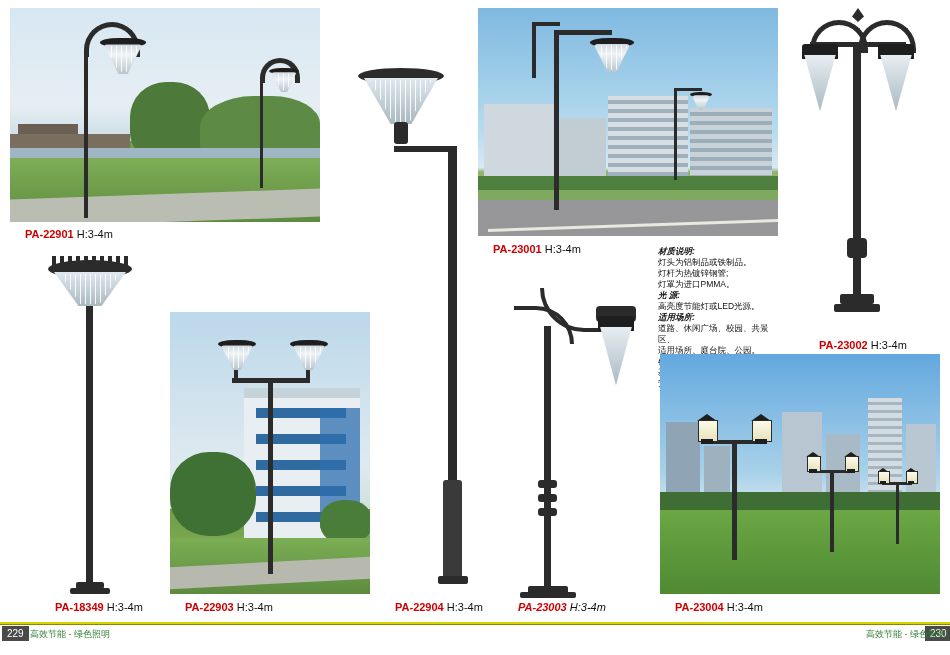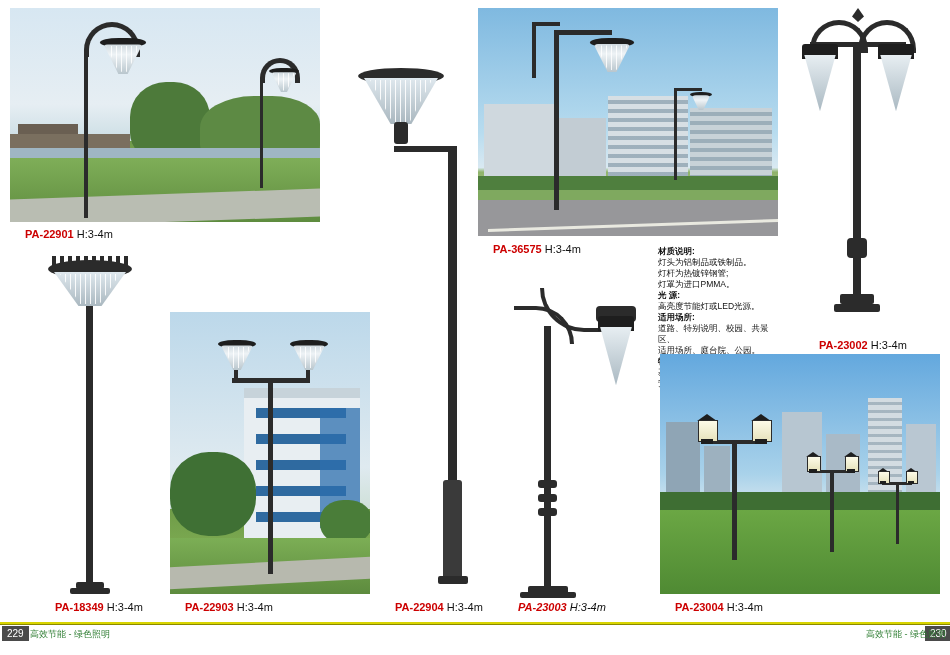--- a/index.html
+++ b/index.html
@@ -20,21 +20,21 @@
 
   
   .footer-line{position:absolute;left:0;top:622px;width:950px;height:2px;background:#d8d400;}
   .footer-line2{position:absolute;left:0;top:624px;width:950px;height:1px;background:#8a8a00;}
   .pgnum{position:absolute;top:626px;background:#4a4a4a;color:#fff;font-size:10px;
          padding:2px 5px;line-height:11px;}
   .pgtext{position:absolute;top:628px;font-size:9px;color:#2e7d32;}
 
   
   .spec{position:absolute;font-size:8.5px;line-height:11px;color:#111;width:120px;}
-  .spec .hd{color:#111;font-weight:bold;}
+  .spec .hd{color:#111;font-weight:bold;font-style:italic;}
 
   
   .pole{position:absolute;background:#2b2b2b;}
   .arm{position:absolute;background:#2b2b2b;}
   .base{position:absolute;background:#2b2b2b;border-radius:2px;}
 
   
   .glass{position:absolute;}
   .glass .cap{position:absolute;left:0;top:0;width:100%;height:26%;
     background:#1e1e1e;border-radius:50%/60%;}
@@ -205,33 +205,33 @@
     </div>
 
     <div class="pole" style="left:196px;top:80px;width:3px;height:92px;"></div>
     <div class="arm" style="left:196px;top:80px;width:28px;height:3px;"></div>
     <div class="glass" style="left:212px;top:84px;width:22px;height:18px;">
       <div class="cap"></div>
         <div class="body"></div>
     </div>
   </div>
   <div class="caption" style="left:480px;top:243px;">
-    <span class="code">PA-36575</span>
+    <span class="code">PA-23001</span>
     <span>H:3-4m</span>
   </div>
 
   <div class="spec" style="left:658px;top:246px;">
     <div class="hd">材质说明:</div>
     <div>灯头为铝制品或铁制品。</div>
     <div>灯杆为热镀锌钢管;</div>
     <div>灯罩为进口PMMA。</div>
     <div class="hd">光  源:</div>
     <div>高亮度节能灯或LED光源。</div>
     <div class="hd">适用场所:</div>
-    <div>道路、特别说明、校园、共景区、</div>
+    <div>道路、休闲广场、校园、共景区、</div>
     <div>适用场所、庭台院、公园。</div>
     <div class="hd">特别说明:</div>
     <div>基础由本厂另外提供图纸制作。</div>
     <div>安装时必须保证灯杆安全接地。</div>
   </div>
 
   <div style="position:absolute;left:790px;top:8px;width:140px;height:330px;">
 
     <div style="position:absolute;left:62px;top:0px;width:12px;height:14px;background:#2b2b2b;
                 clip-path:polygon(50% 0,100% 60%,50% 100%,0 60%);"></div>

